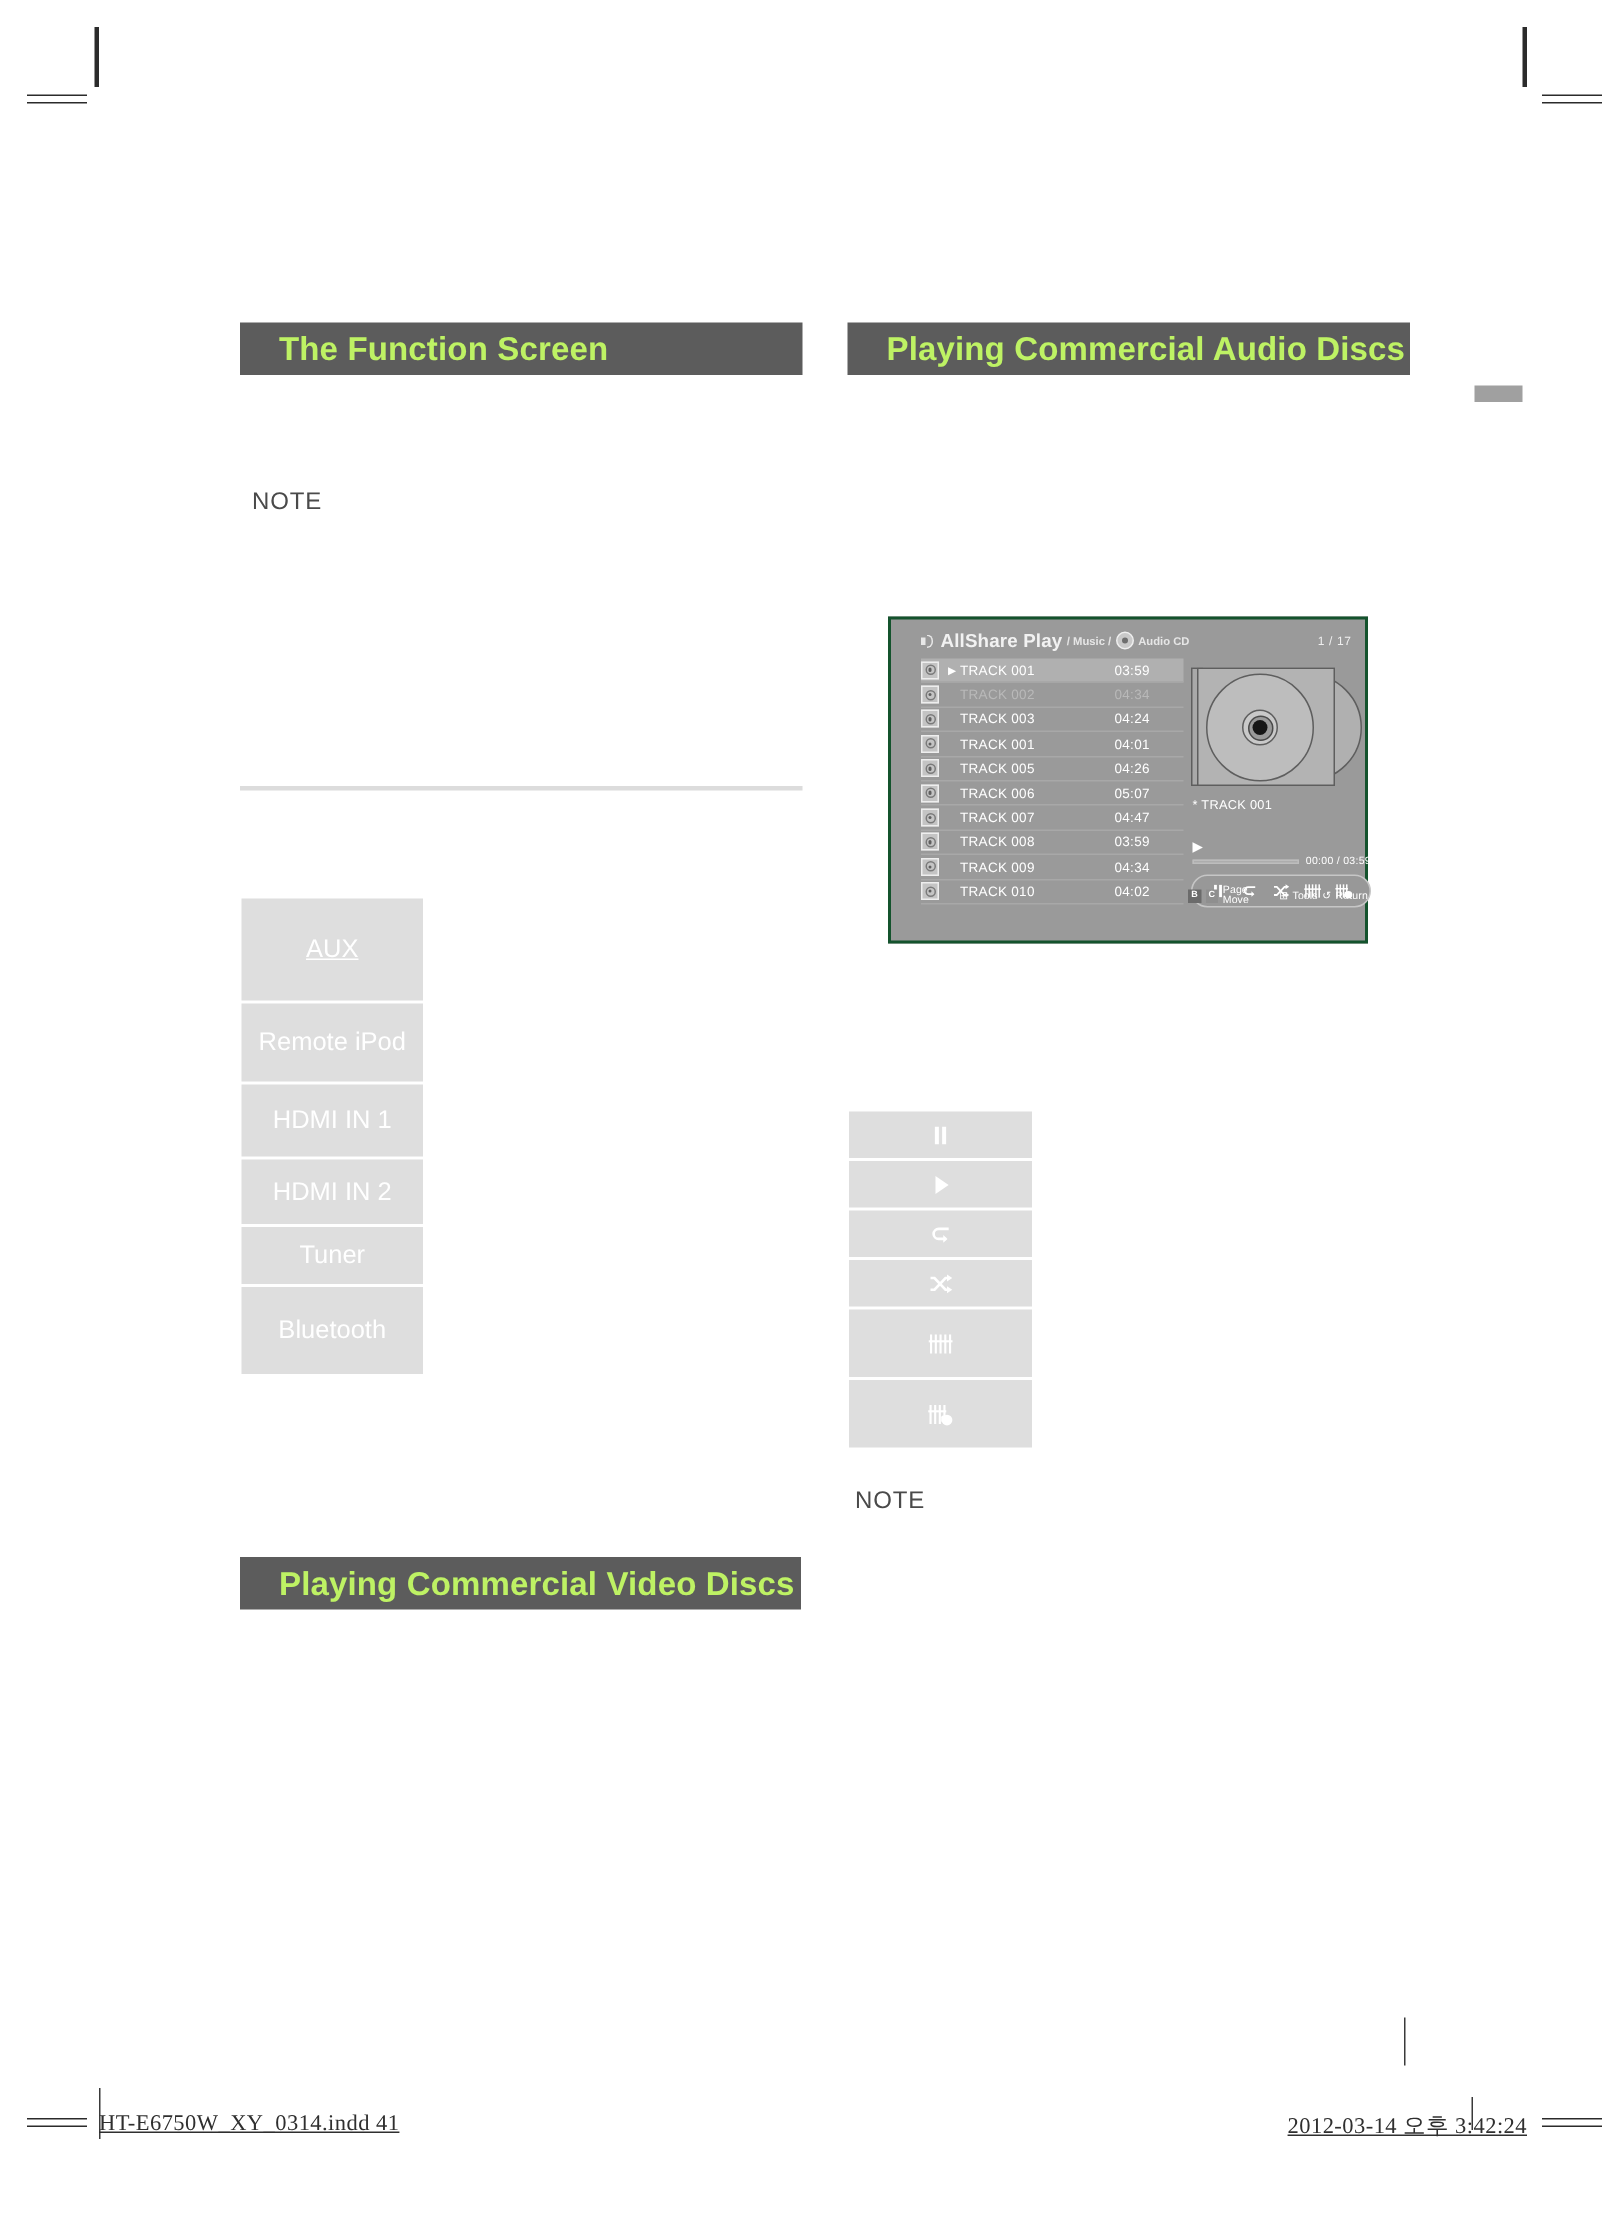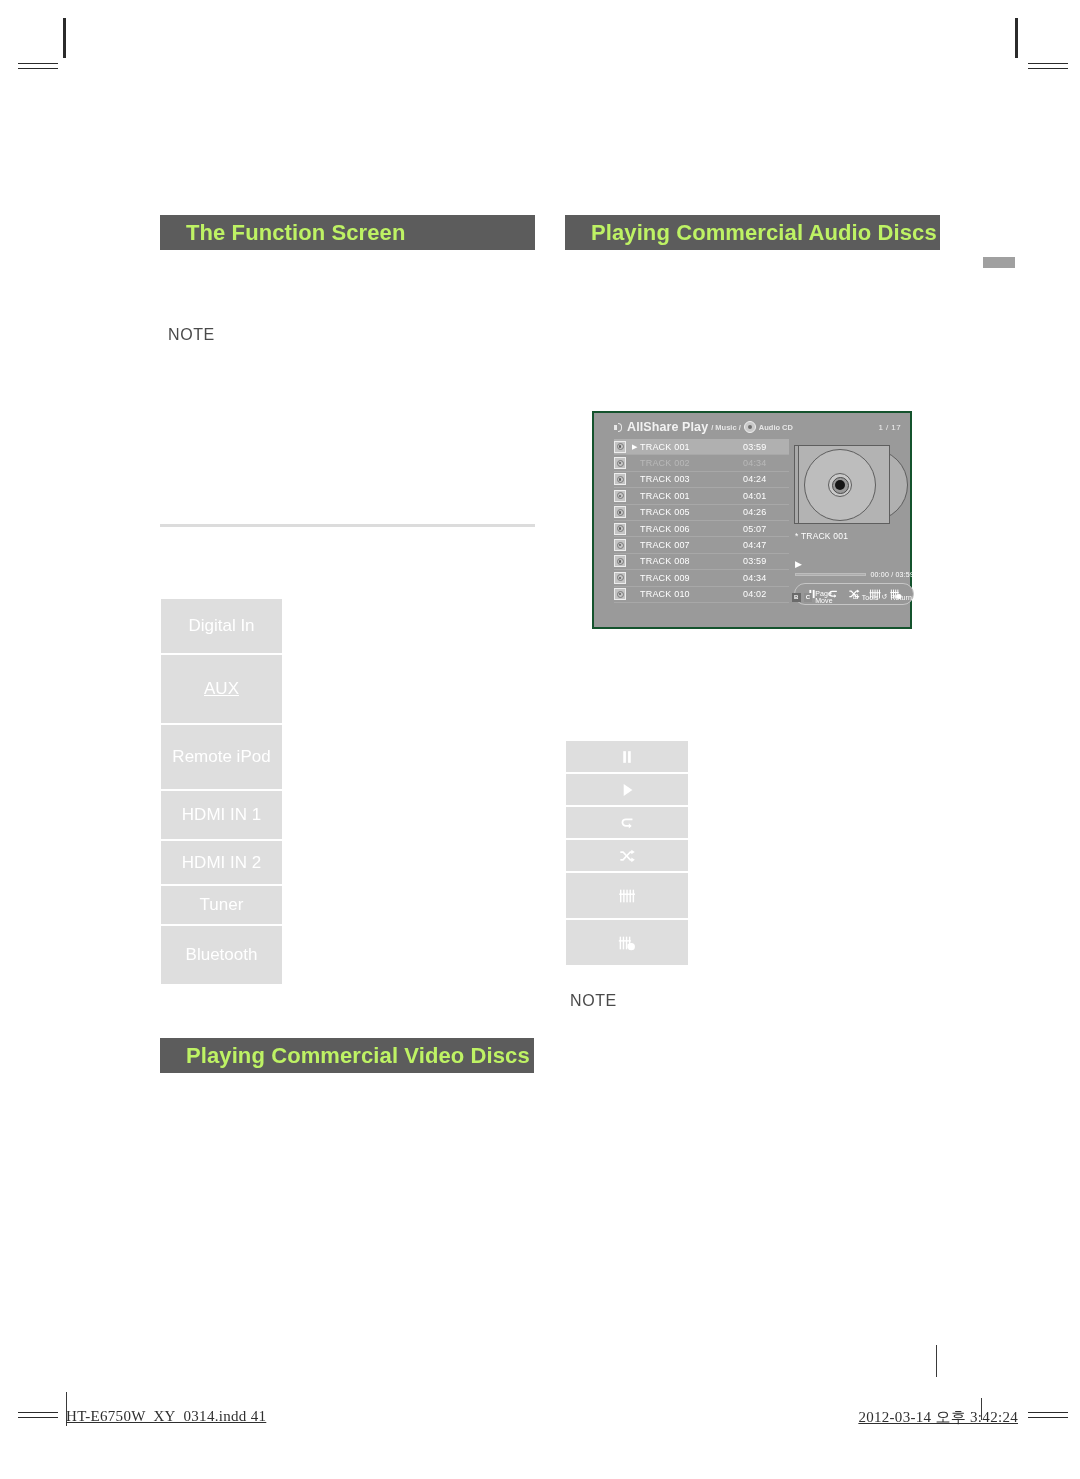--- a/index.html
+++ b/index.html
@@ -427,27 +427,24 @@
 <div class="section-bar" id="bar-video-discs">
   <span>Playing Commercial Video Discs</span>
 </div>
 
 <div class="note-label" id="note-left">NOTE</div>
 <div class="note-label" id="note-right">NOTE</div>
 
 <div id="left-divider"></div>
 
 <div id="function-list">
-    <div class="func-item" style="height: 54px;">
-      <span>Digital In</span>
-    </div>
     <div class="func-item" style="height: 68px; text-decoration: underline;">
       <span>AUX</span>
     </div>
-    <div class="func-item" style="height: 64px; text-align: center;">
+    <div class="func-item" style="height: 52px; text-align: center;">
       <span>Remote iPod</span>
     </div>
     <div class="func-item" style="height: 48px;">
       <span>HDMI IN 1</span>
     </div>
     <div class="func-item" style="height: 43px;">
       <span>HDMI IN 2</span>
     </div>
     <div class="func-item" style="height: 38px;">
       <span>Tuner</span>

